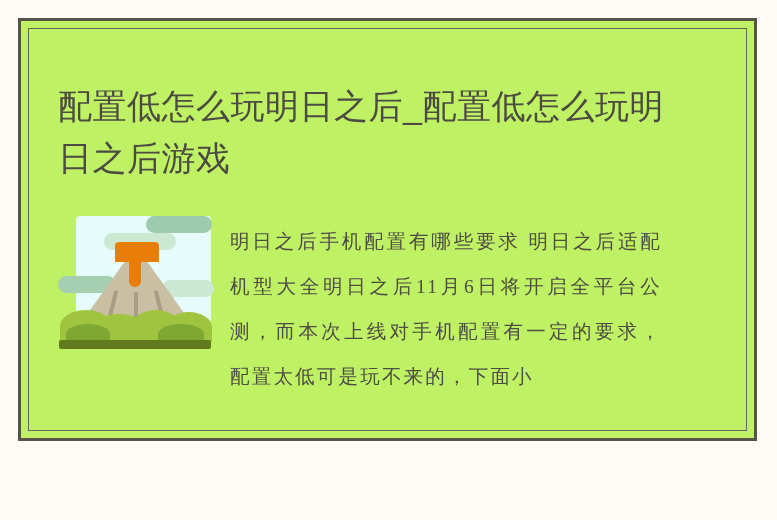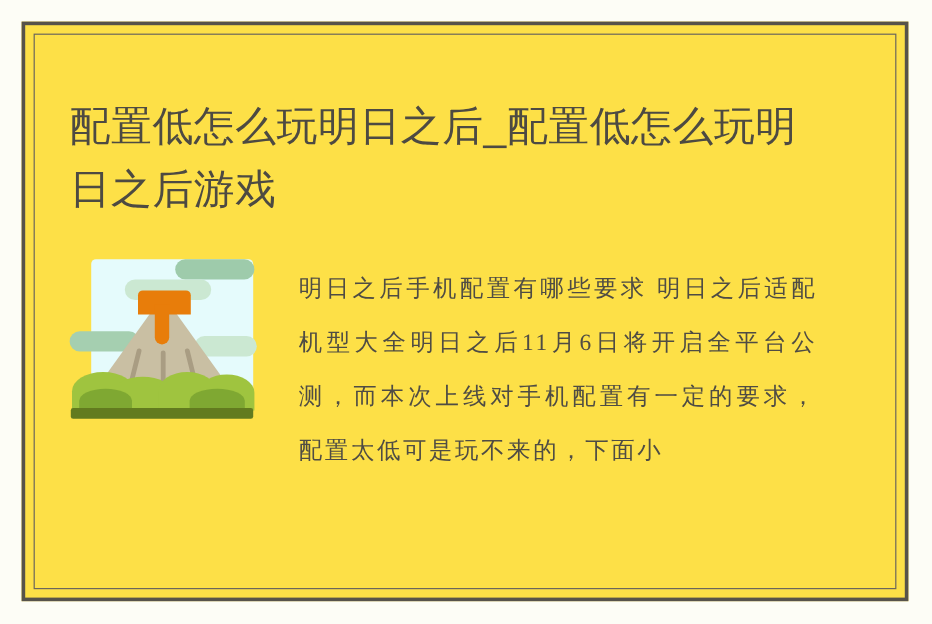--- a/index.html
+++ b/index.html
@@ -12,24 +12,24 @@
     background: #fdfdf6;
     font-family: "Liberation Sans", sans-serif;
     overflow: hidden;
   }
 
   #page-card {
     position: absolute;
     left: 18px;
     top: 18px;
     width: 739px;
-    height: 483px;
+    height: 423px;
     box-sizing: border-box;
     border: 3px solid #57534a;
-    background: #fde047;
+    background: #bef264;
   }
 
   #inner-frame {
     position: absolute;
     left: 7px;
     top: 7px;
     right: 7px;
     bottom: 7px;
     box-sizing: border-box;
     border: 1px solid #6b675c;
@@ -141,21 +141,21 @@
     top: 130px;
     width: 152px;
     height: 9px;
     background: #627b1f;
     border-radius: 2px;
   }
 
   
   #article-body {
     flex: 1;
-    margin-left: 35px;
+    margin-left: 16px;
     font-family: "Liberation Serif", "DejaVu Serif", serif;
     font-size: 19.5px;
     line-height: 45px;
     letter-spacing: 2.2px;
     color: #4f4c44;
     text-align: justify;
     max-width: 432px;
   }
 </style>
 </head>

